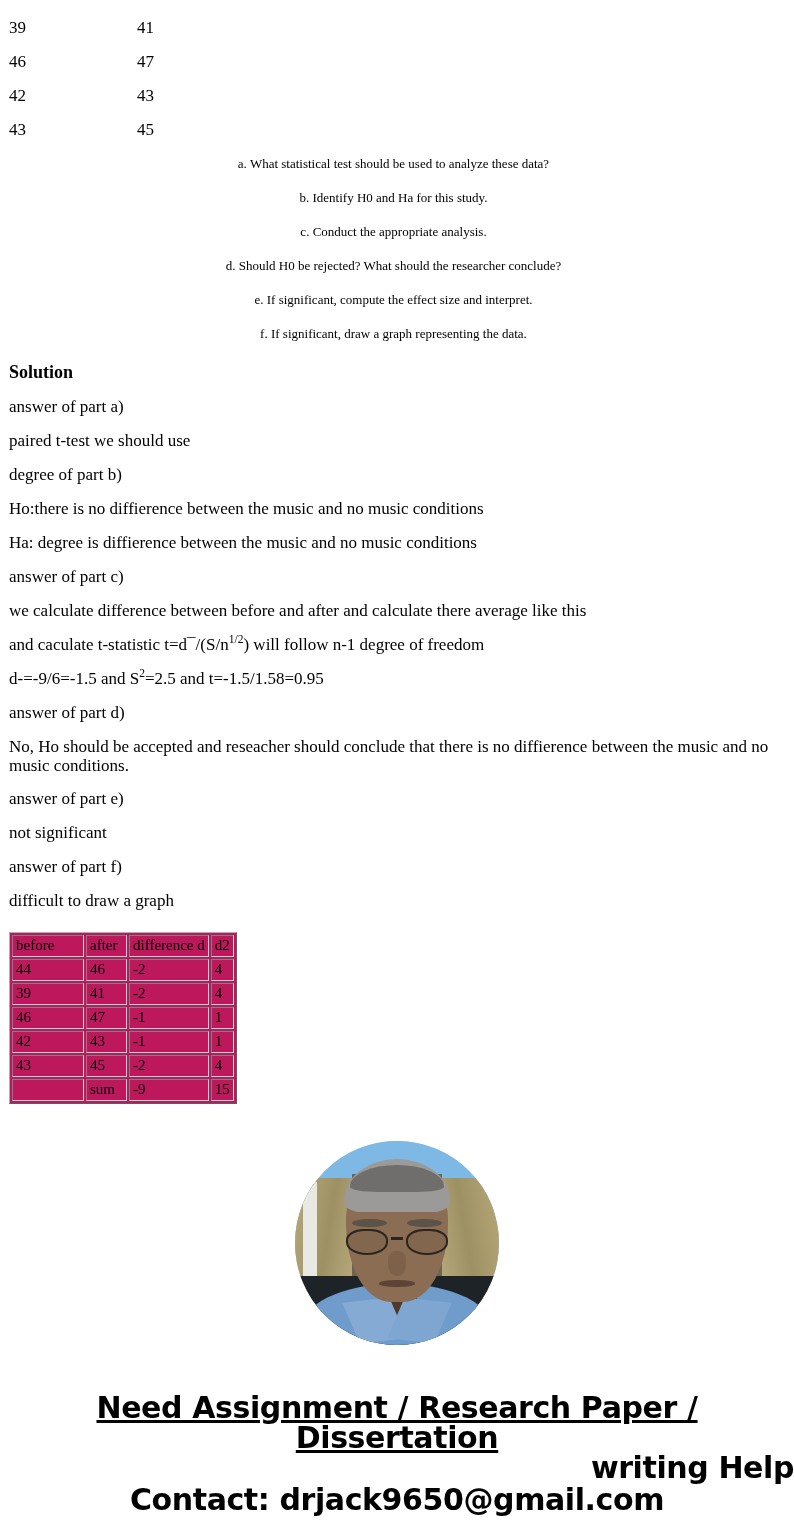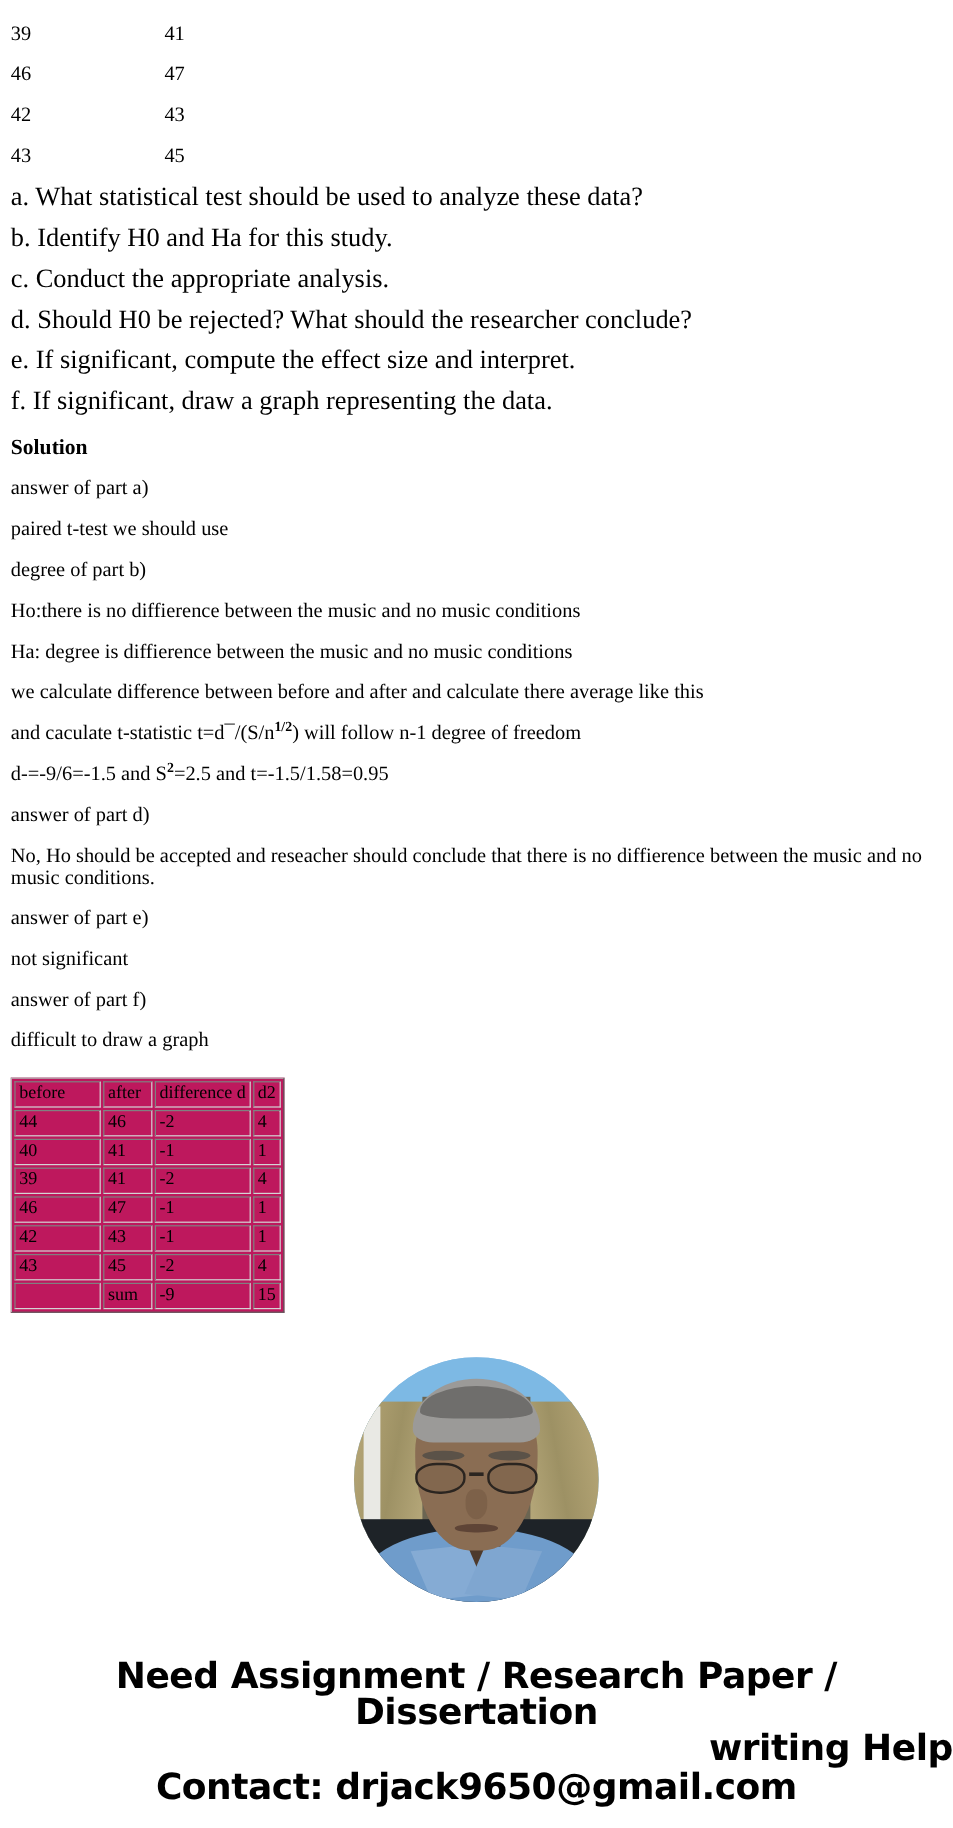--- a/index.html
+++ b/index.html
@@ -37,24 +37,25 @@
     top: 0;
   }
   .data-row .col-b {
     position: absolute;
     left: 137px;
     top: 0;
   }
 
   
   .q-line {
-    font-size: 22px;
+    font-size: 13px;
     line-height: 20px;
     margin: 0;
     padding: 7px 16px 7px 9px;
+    text-align: center;
   }
 
   
   .solution-heading {
     font-size: 18px;
     font-weight: bold;
     margin: 0;
     padding: 11px 16px 8px 9px;
     line-height: 20px;
   }
@@ -68,21 +69,20 @@
     max-width: 770px;
   }
   .s-line.wrap {
     padding-right: 4px;
     line-height: 19px;
   }
   sup {
     font-size: 0.68em;
     vertical-align: super;
     line-height: 0;
-    font-weight: bold;
   }
   .dbar {
     position: relative;
     display: inline-block;
   }
 
   
   .table-wrap {
     padding: 14px 0 0 9px;
   }
@@ -278,21 +278,21 @@
   
   .promo {
     padding-top: 48px;
     text-align: center;
     font-family: "DejaVu Sans", "Liberation Sans", sans-serif;
     font-weight: bold;
     font-size: 30px;
     line-height: 30px;
     letter-spacing: -0.4px;
   }
-  .promo .line1 { display: block; }
+  .promo .line1 { display: block; text-decoration: underline; }
   .promo .line2 { display: block; text-align: right; }
   .promo .line3 { display: block; padding-top: 2px; }
 </style>
 </head>
 <body>
 
 <div class="page">
 
   <div class="data-rows">
     <div class="data-row">
@@ -323,20 +323,21 @@
   </div>
 
   <h2 class="solution-heading">Solution</h2>
 
   <div>
     <p class="s-line">answer of part a)</p>
     <p class="s-line">paired t-test we should use</p>
     <p class="s-line">degree of part b)</p>
     <p class="s-line">Ho:there is no diffierence between the music and no music conditions</p>
     <p class="s-line">Ha: degree is diffierence between the music and no music conditions</p>
+    <p class="s-line">answer of part c)</p>
     <p class="s-line">we calculate difference between before and after and calculate there average like this</p>
 
     <p class="s-line"><span>and caculate t-statistic t=d</span><span class="dbar">¯</span><span>/(S/n</span><sup>1/2</sup><span>) will follow n-1 degree of freedom</span></p>
 
     <p class="s-line"><span>d-=-9/6=-1.5 and S</span><sup>2</sup><span>=2.5 and t=-1.5/1.58=0.95</span></p>
 
     <p class="s-line">answer of part d)</p>
     <p class="s-line wrap">No, Ho should be accepted and reseacher should conclude that there is no diffierence between the music and no music conditions.</p>
     <p class="s-line">answer of part e)</p>
     <p class="s-line">not significant</p>
@@ -351,26 +352,20 @@
           <td class="c-before">before</td>
           <td class="c-after">after</td>
           <td class="c-diff">difference d</td>
           <td class="c-d2">d2</td>
         </tr>
         <tr>
           <td class="c-before">44</td>
           <td class="c-after">46</td>
           <td class="c-diff">-2</td>
           <td class="c-d2">4</td>
-        </tr>
-        <tr>
-          <td class="c-before">40</td>
-          <td class="c-after">41</td>
-          <td class="c-diff">-1</td>
-          <td class="c-d2">1</td>
         </tr>
         <tr>
           <td class="c-before">39</td>
           <td class="c-after">41</td>
           <td class="c-diff">-2</td>
           <td class="c-d2">4</td>
         </tr>
         <tr>
           <td class="c-before">46</td>
           <td class="c-after">47</td>

